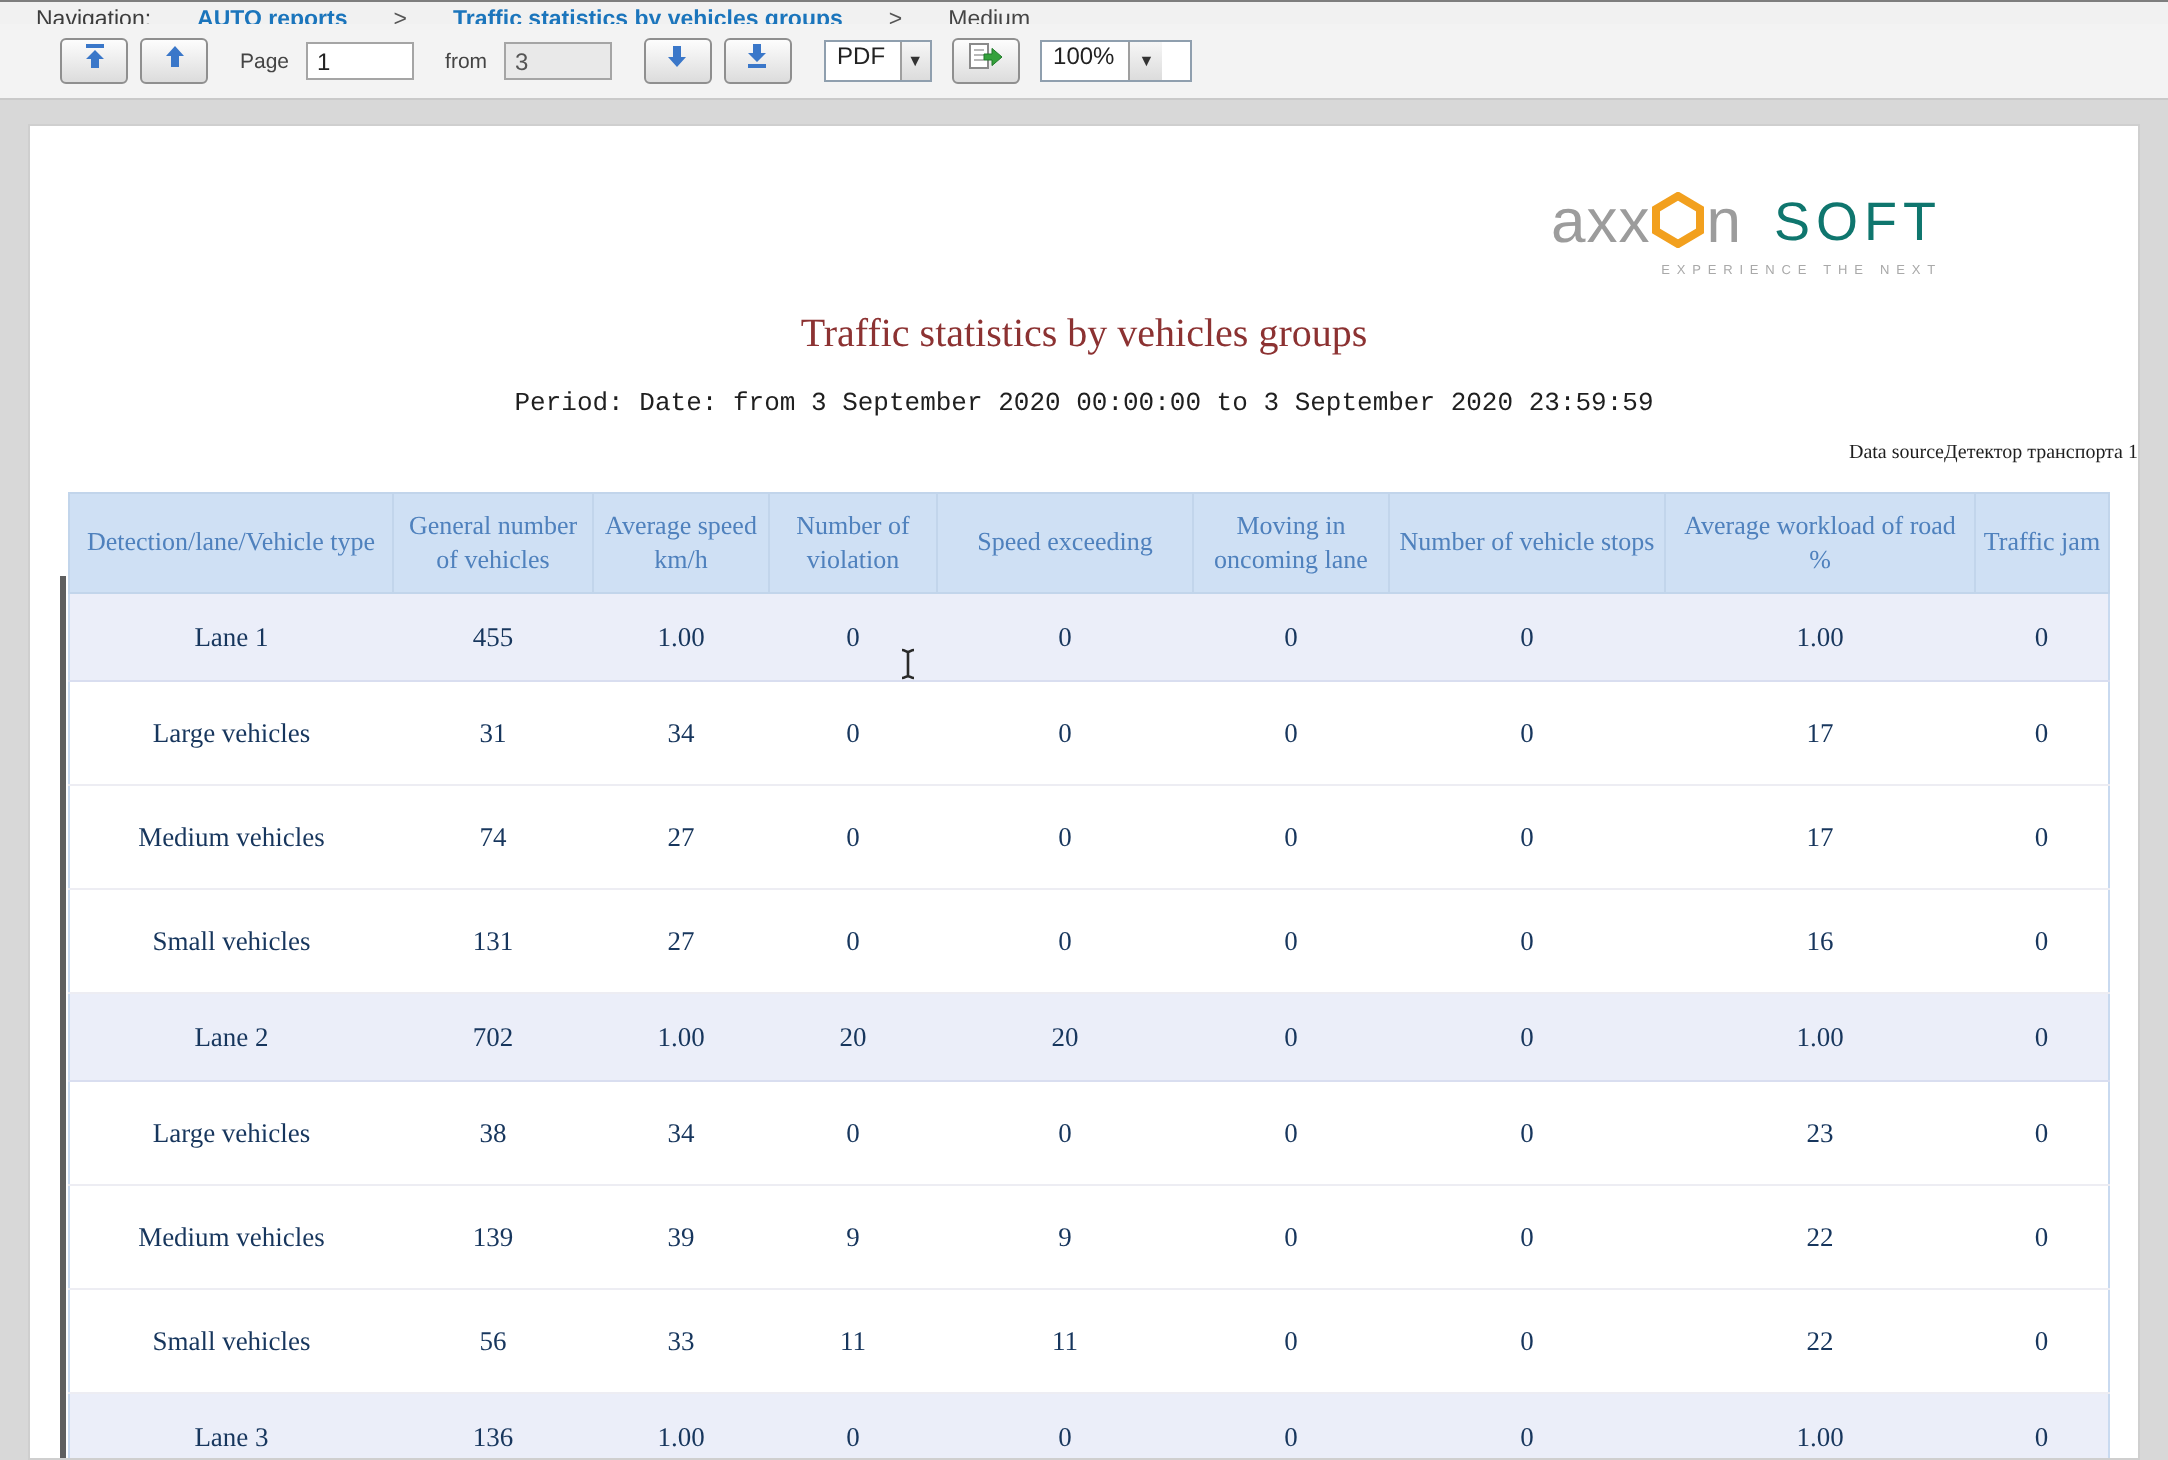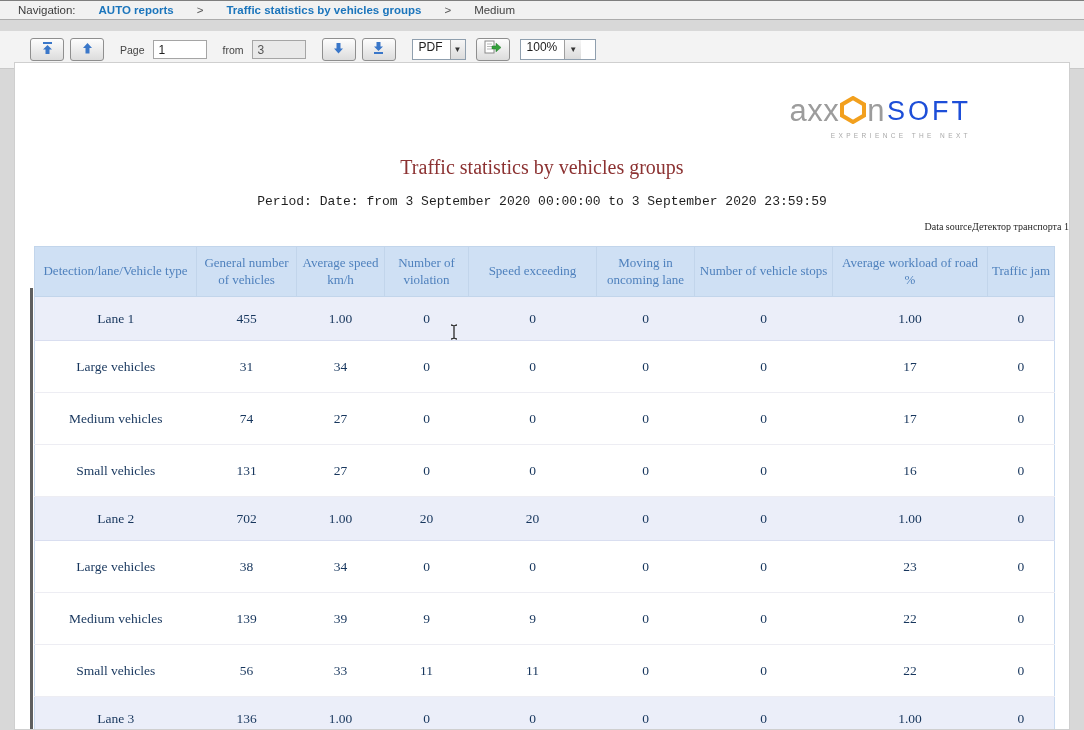--- a/index.html
+++ b/index.html
@@ -20,21 +20,21 @@
     padding-left: 18px;
     font-size: 11.5px; color: #3c3c3c;
     gap: 23px;
   }
   .nav-link { color: #1b75bc; font-weight: bold; cursor: pointer; }
   .nav-sep { color: #555; }
   .nav-current { color: #444; }
 
   
   .toolbar {
-    position: absolute; top: 31px; left: 0; right: 0; height: 38px;
+    position: absolute; top: 12px; left: 0; right: 0; height: 38px;
     background: #f3f3f3;
     border-bottom: 1px solid #c9c9c9;
     display: flex; align-items: center;
     padding-left: 30px;
   }
   .tb-btn {
     width: 34px; height: 23px;
     background: linear-gradient(#fdfdfd, #dcdcdc);
     border: 1px solid #8f8f8f; border-radius: 3px;
     display: flex; align-items: center; justify-content: center;
@@ -71,21 +71,21 @@
     background: #ffffff;
     border: 1px solid #cfcfcf;
     overflow: hidden;
   }
 
   
   .logo { position: absolute; top: 30px; right: 98px; text-align: right; }
   .logo-line { display: flex; align-items: center; justify-content: flex-end; }
   .logo-axx, .logo-n { font-size: 31px; color: #9c9c9c; font-weight: 500; letter-spacing: 0.5px; }
   .logo-hex { margin: 2px 1px 0 1px; }
-  .logo-soft { font-size: 27px; color: #1d4ed8; letter-spacing: 3px; margin-left: 2px; }
+  .logo-soft { font-size: 27px; color: #0f766e; letter-spacing: 3px; margin-left: 16px; }
   .logo-tagline { font-size: 6.5px; letter-spacing: 3.4px; color: #a9a9a9; margin-top: 3px; }
 
   .report-title {
     position: absolute; top: 93px; width: 100%; text-align: center;
     font-family: "Liberation Serif", serif;
     font-size: 20px; color: #8c3232;
   }
   .report-period {
     position: absolute; top: 131px; width: 100%; text-align: center;
     font-family: Liberation Mono, monospace;

